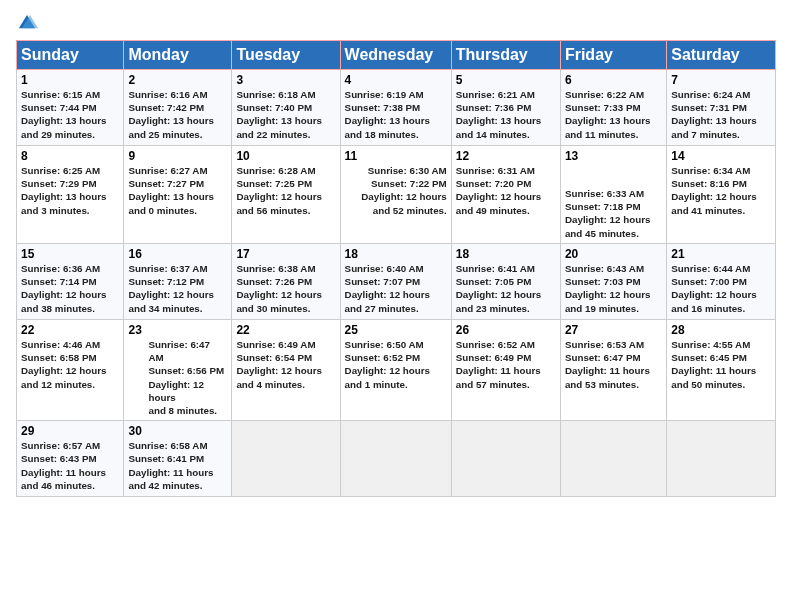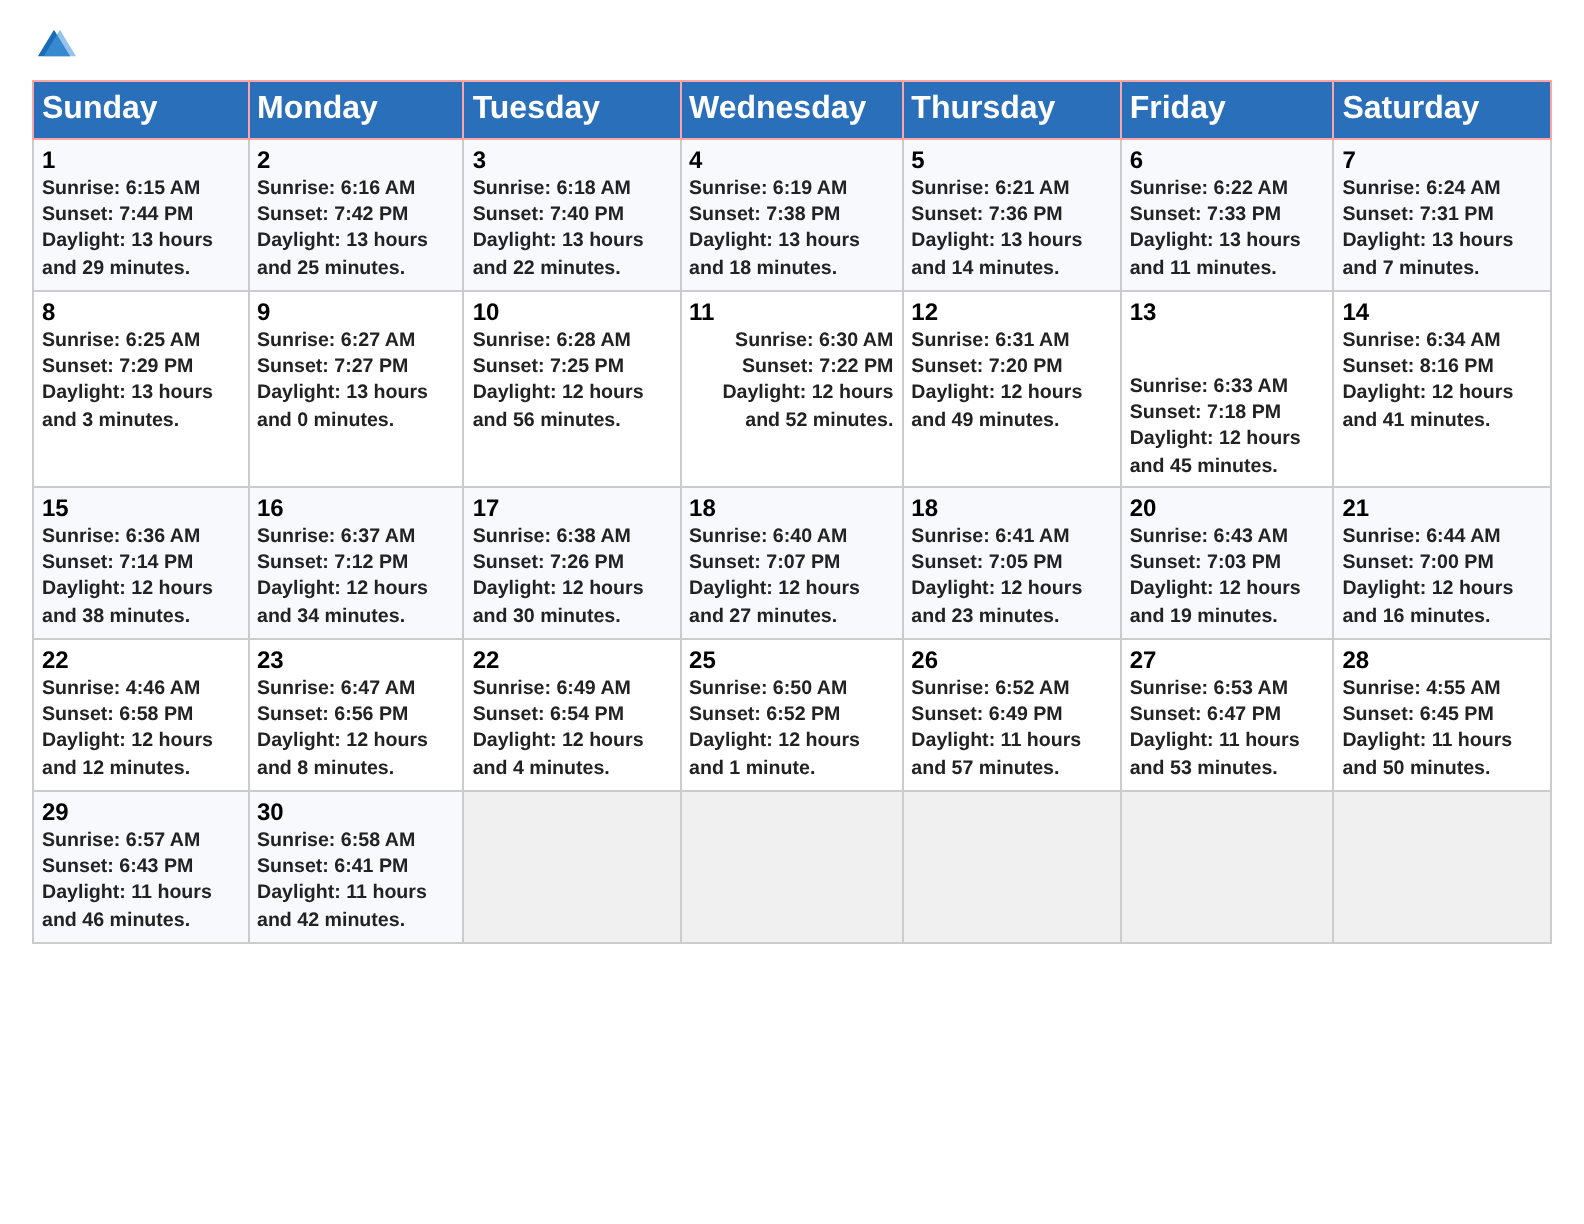--- a/index.html
+++ b/index.html
@@ -285,21 +285,21 @@
         <tr>
           <td>
             <span class="day-num">22</span>
             <div class="day-info" style="white-space: pre-line;">Sunrise: 4:46 AM
 Sunset: 6:58 PM
 Daylight: 12 hours
 and 12 minutes.</div>
           </td>
           <td>
             <span class="day-num">23</span>
-            <div class="day-info" style="white-space: pre-line;">Sunrise: 6:47 AM
+            <div class="day-info" style="white-space: pre-line; margin-left: 20px;">Sunrise: 6:47 AM
 Sunset: 6:56 PM
 Daylight: 12 hours
 and 8 minutes.</div>
           </td>
           <td>
             <span class="day-num">22</span>
             <div class="day-info" style="white-space: pre-line;">Sunrise: 6:49 AM
 Sunset: 6:54 PM
 Daylight: 12 hours
 and 4 minutes.</div>

